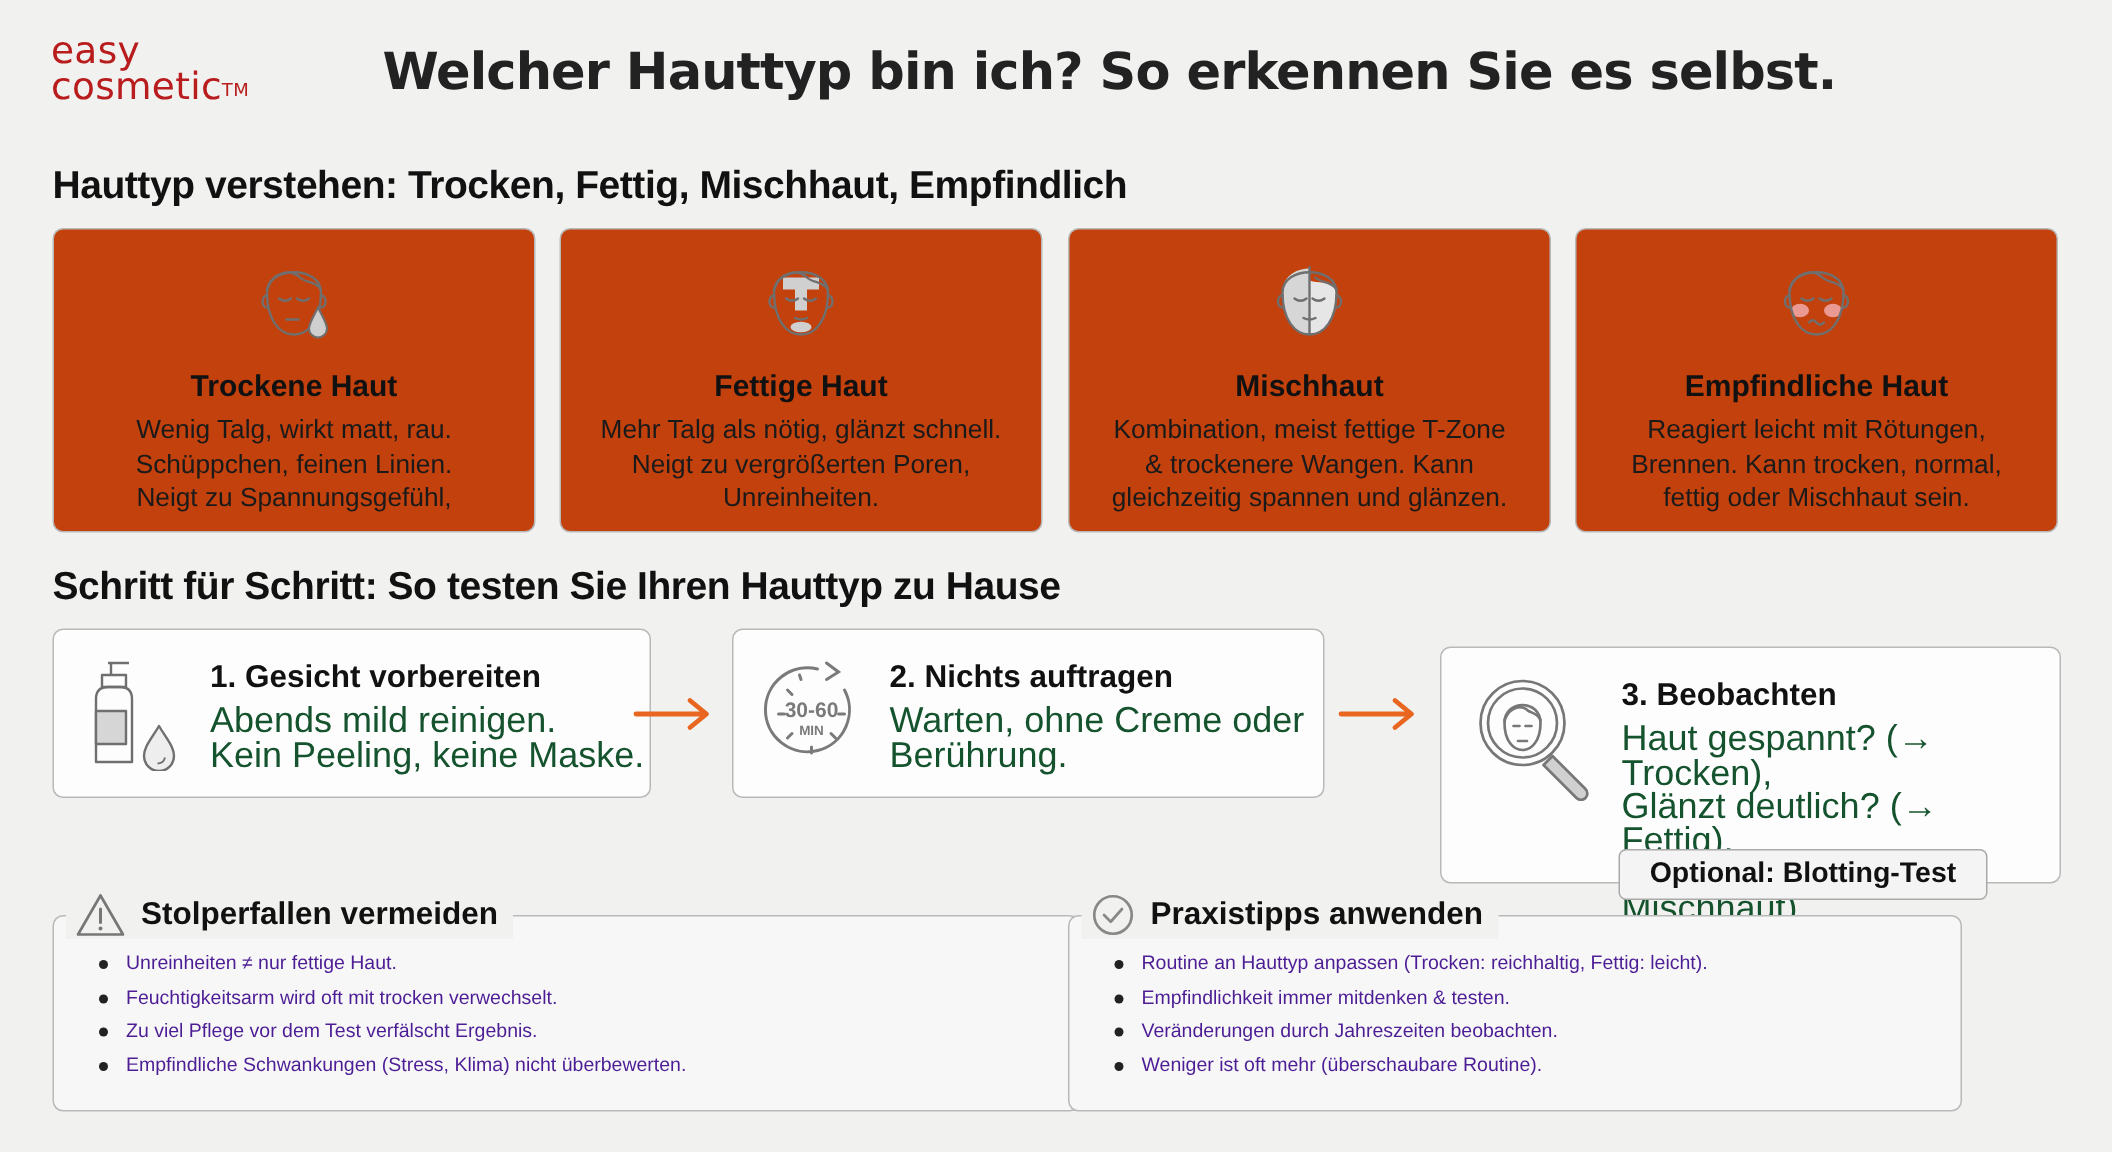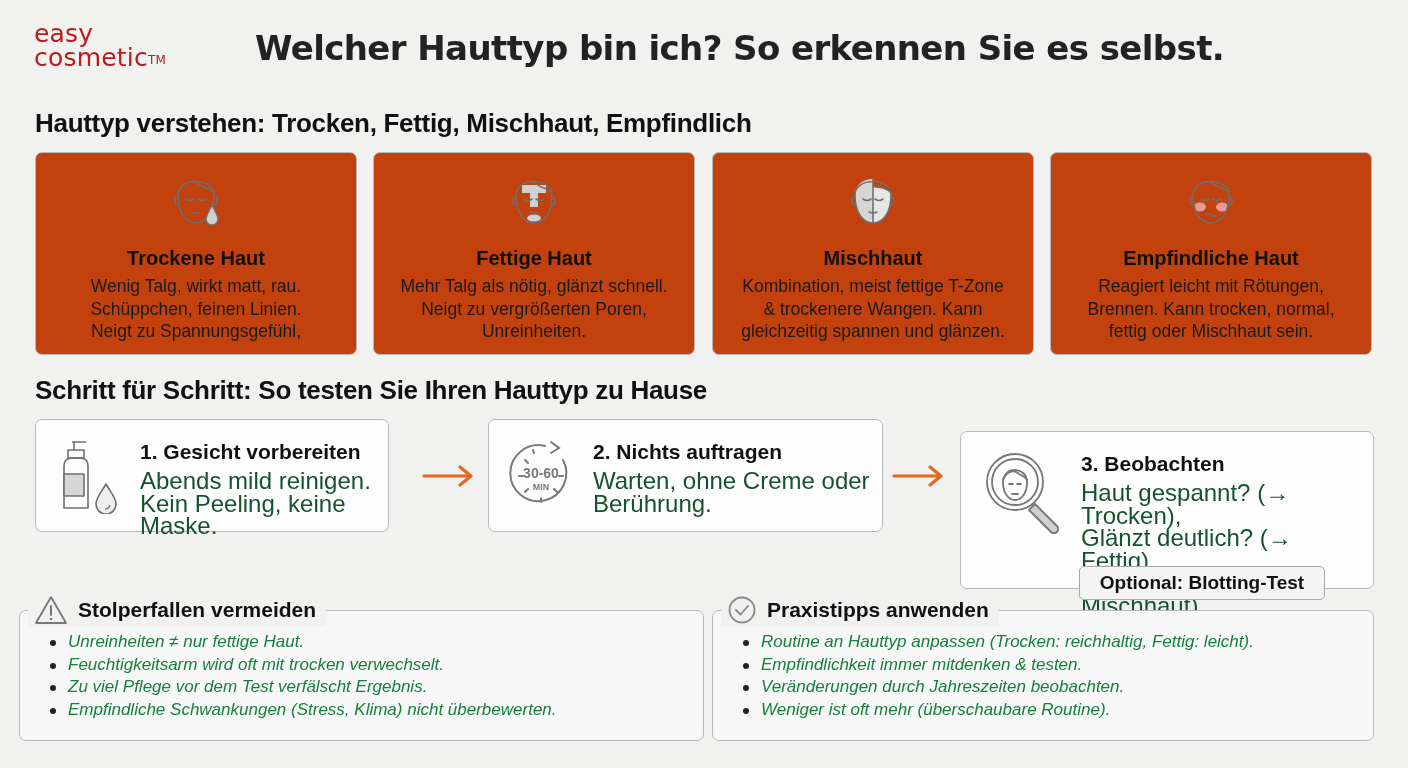--- a/index.html
+++ b/index.html
@@ -52,21 +52,21 @@
     .panel {
       position: absolute; top: 610px; height: 131px;
       border: 1.3px solid #b9b9b9; border-radius: 7px; background: #f7f7f7;
     }
     .panel-head {
       position: absolute; top: -17px; left: 8px; padding: 0 10px 0 6px;
       background: #f1f1f0; height: 32px; display: flex; align-items: center; gap: 10px;
     }
     .panel-head .p-title { font-weight: bold; font-size: 21px; }
     .panel ul { position: absolute; left: 28px; top: 20px; list-style: none; }
-    .panel li { font-size: 17px; line-height: 22.5px; color: #15803d; position: relative; padding-left: 20px; font-style: italic; }
+    .panel li { font-size: 13px; line-height: 22.5px; color: #4c1d95; position: relative; padding-left: 20px; }
     .panel li::before { content: ""; position: absolute; left: 2px; top: 9px; width: 6px; height: 6px; border-radius: 50%; background: #222; }
   </style>
 </head>
 <body>
 
 <div class="logo">
   <div>easy</div>
   <div><span>cosmetic</span><span class="tm">TM</span></div>
 </div>
 
@@ -149,21 +149,21 @@
   <div class="name">Empfindliche Haut</div>
   <div class="desc">
     <div>Reagiert leicht mit Rötungen,</div>
     <div>Brennen. Kann trocken, normal,</div>
     <div>fettig oder Mischhaut sein.</div>
   </div>
 </div>
 
 <div class="section-title" style="top:375px;">Schritt für Schritt: So testen Sie Ihren Hauttyp zu Hause</div>
 
-<div class="step" style="left:35px; width:354px;">
+<div class="step" style="left:35px; width:399px;">
   <svg class="icon" style="left:18px; top:18px;" width="70" height="76" viewBox="0 0 70 76">
     <g fill="none" stroke="#6f6f6f" stroke-width="1.6" stroke-linejoin="round">
       <path d="M18 4 h14 M20 4 v8 M14 12 h16 v8 h-16 Z"></path>
       <path d="M10 28 Q10 20 18 20 H26 Q34 20 34 28 V70 H10 Z"></path>
       <rect x="10" y="36" width="20" height="22" fill="#d6d6d6"></rect>
       <path d="M52 46 C46 56 42 60 42 66 A10 10 0 0 0 62 66 C62 60 58 56 52 46 Z" fill="#eeeeee"></path>
       <path d="M56 67 q-1 4 -5 4" stroke-width="1.2"></path>
     </g>
   </svg>
   <div class="s-title" style="left:104px; top:20px;">1. Gesicht vorbereiten</div>
@@ -215,38 +215,38 @@
   <div class="s-desc" style="left:120px; top:50px;">
     <div>Haut gespannt? (→ Trocken),</div>
     <div>Glänzt deutlich? (→ Fettig),</div>
     <div>T-Zone Glanz? (→ Mischhaut),</div>
     <div>Rötungen? (→ Empfindlich).</div>
   </div>
 </div>
 
 <div class="badge">Optional: Blotting-Test</div>
 
-<div class="panel" style="left:19px; width:685px;">
+<div class="panel" style="left:35px; width:685px;">
   <div class="panel-head">
     <svg width="34" height="30" viewBox="0 0 34 30">
       <path d="M17 2 L32 28 H2 Z" fill="none" stroke="#777" stroke-width="1.8" stroke-linejoin="round"></path>
       <path d="M17 11 V20" stroke="#777" stroke-width="2" stroke-linecap="round"></path>
       <circle cx="17" cy="24" r="1.3" fill="#777"></circle>
     </svg>
     <span class="p-title">Stolperfallen vermeiden</span>
   </div>
   <ul>
     <li>Unreinheiten ≠ nur fettige Haut.</li>
     <li>Feuchtigkeitsarm wird oft mit trocken verwechselt.</li>
     <li>Zu viel Pflege vor dem Test verfälscht Ergebnis.</li>
     <li>Empfindliche Schwankungen (Stress, Klima) nicht überbewerten.</li>
   </ul>
 </div>
 
-<div class="panel" style="left:712px; width:662px;">
+<div class="panel" style="left:712px; width:596px;">
   <div class="panel-head">
     <svg width="30" height="30" viewBox="0 0 30 30">
       <circle cx="15" cy="15" r="12.5" fill="none" stroke="#888" stroke-width="1.8"></circle>
       <path d="M9 15 L13.5 19.5 L21 11" fill="none" stroke="#888" stroke-width="1.8" stroke-linecap="round" stroke-linejoin="round"></path>
     </svg>
     <span class="p-title">Praxistipps anwenden</span>
   </div>
   <ul>
     <li>Routine an Hauttyp anpassen (Trocken: reichhaltig, Fettig: leicht).</li>
     <li>Empfindlichkeit immer mitdenken &amp; testen.</li>

